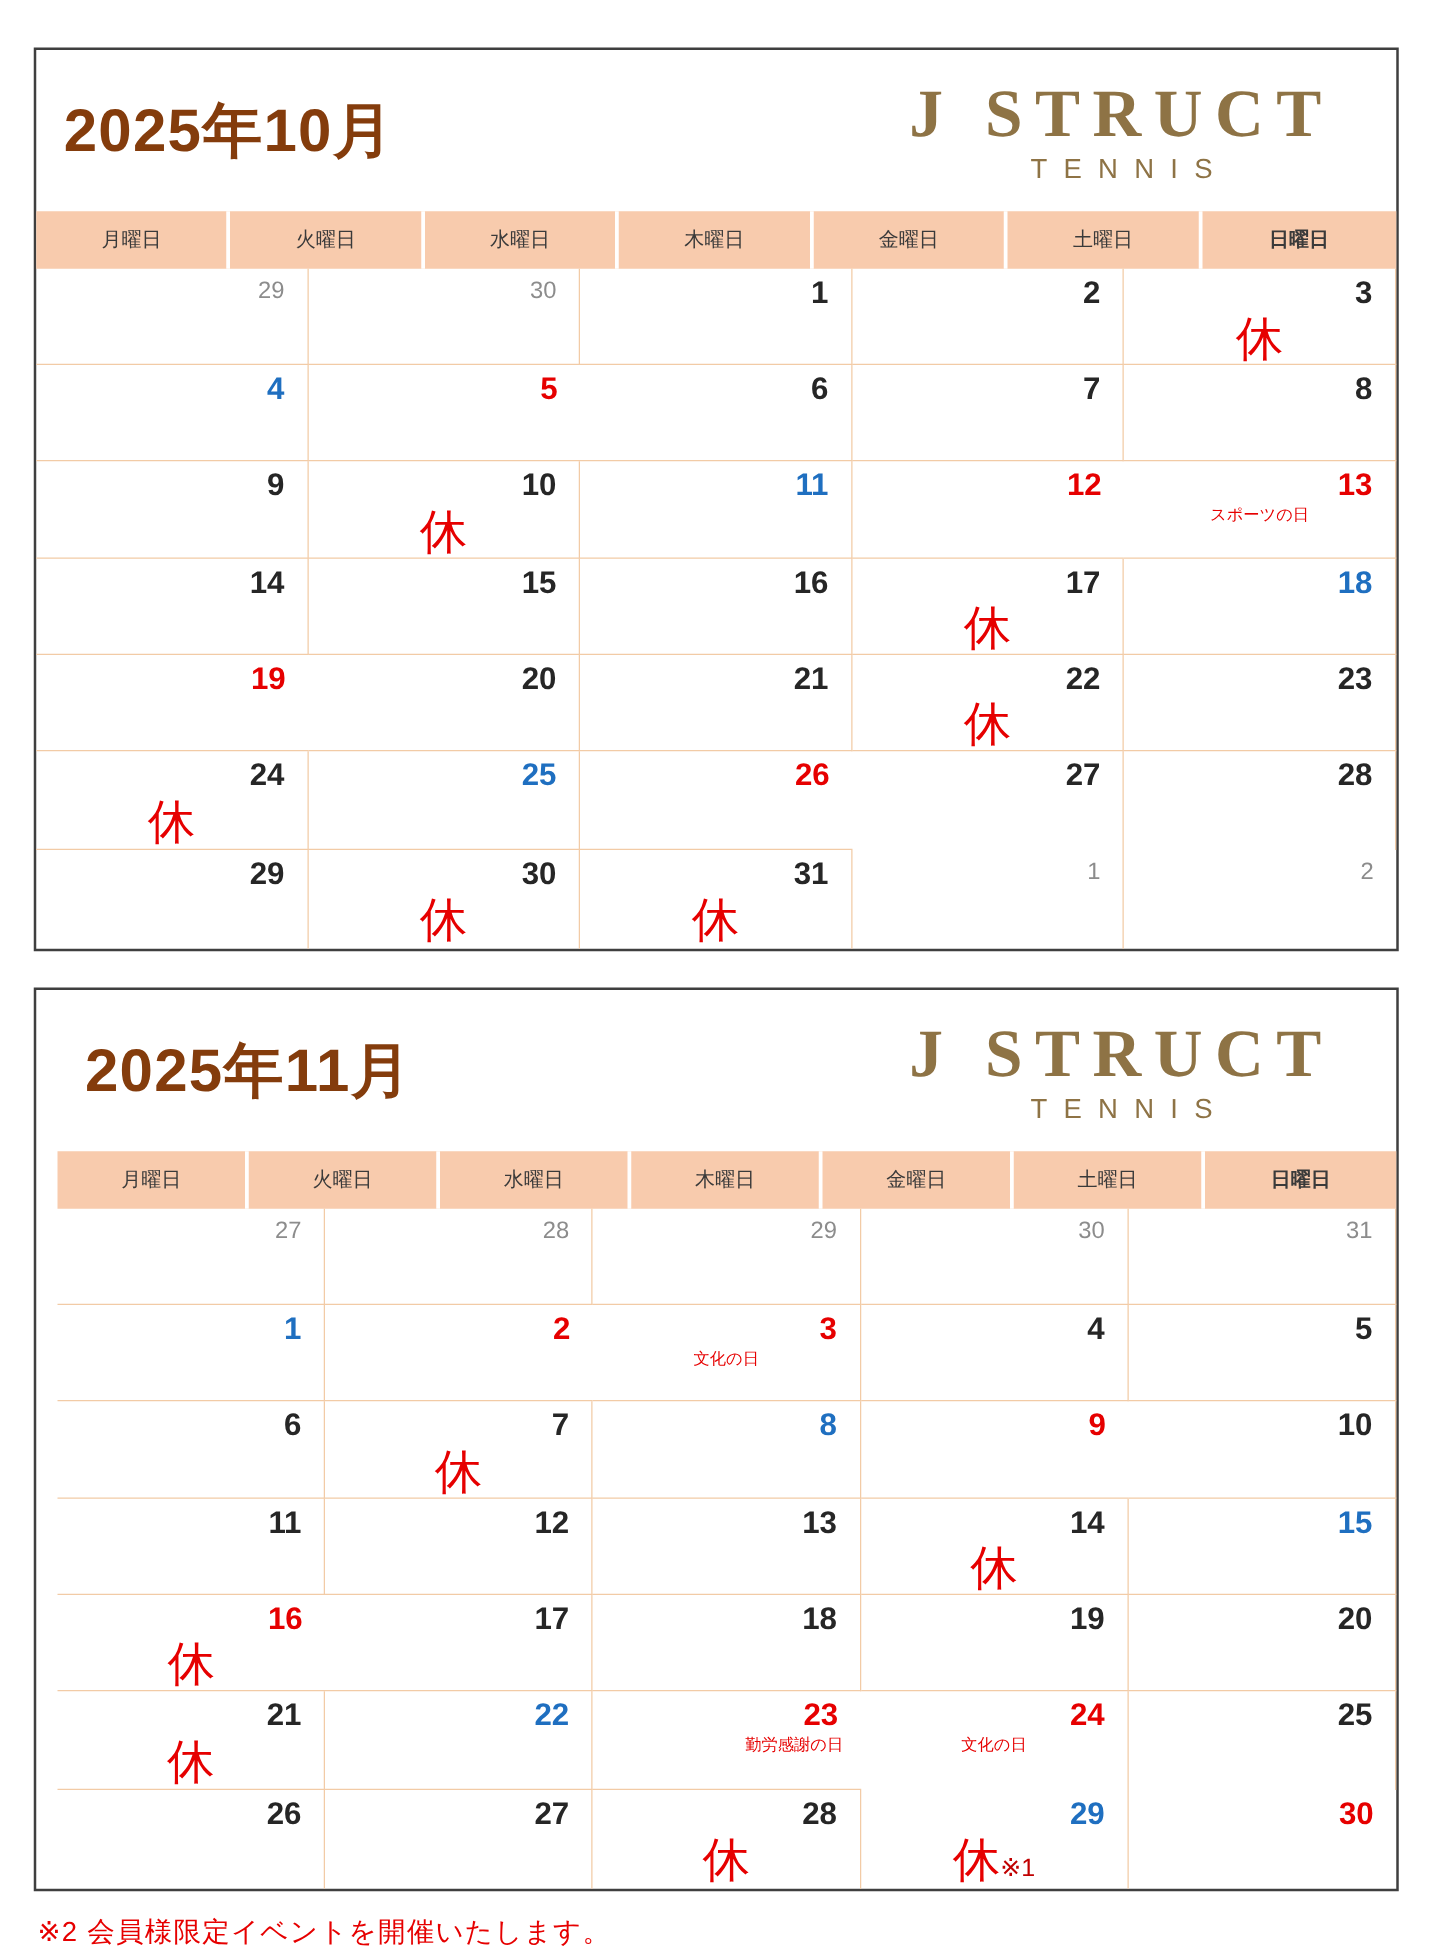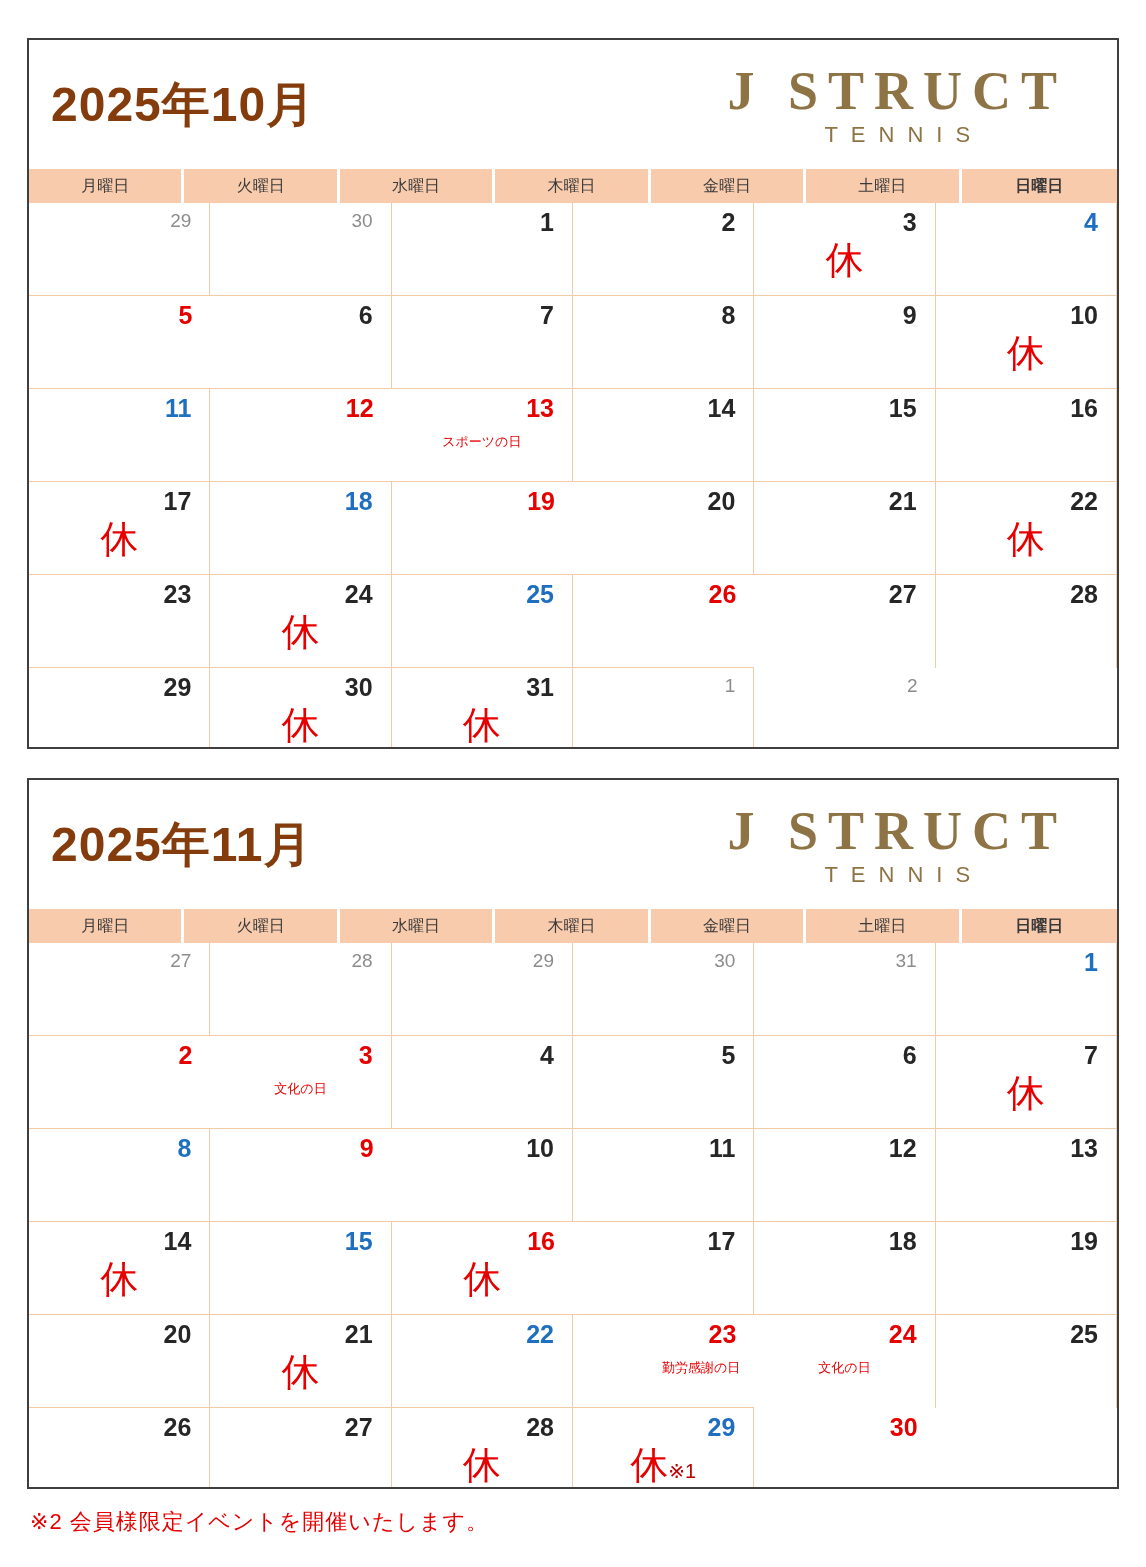--- a/index.html
+++ b/index.html
@@ -11,67 +11,67 @@
   html,body{margin:0;padding:0;}
   body{
     width:1146px;height:1567px;background:#ffffff;
     font-family:"Liberation Sans","DejaVu Sans",sans-serif;
     color:var(--ink);
   }
   .cal{
     width:1092px;margin-left:27px;border:2px solid var(--border);background:#fff;
   }
   .cal.first{margin-top:38px;}
-  .cal.second{margin-top:29px;}
+  .cal.second{margin-top:29px;padding-left:17px;}
   .cal-head{
     height:129px;display:flex;justify-content:space-between;align-items:center;
     padding:0 12px;
   }
   .title{
     font-size:48px;font-weight:bold;color:var(--brown);
     margin:0 0 0 10px;letter-spacing:1px;white-space:nowrap;
   }
   .logo{text-align:center;margin-right:38px;line-height:1;}
   .logo-main{
     font-family:Liberation Serif, serif;font-weight:bold;
     font-size:54px;color:var(--gold);letter-spacing:10px;white-space:nowrap;
   }
   .logo-sub{
     font-size:22px;color:var(--gold);letter-spacing:13px;padding-left:13px;
     margin-top:6px;white-space:nowrap;
   }
   .wk-row{
-    display:grid;grid-template-columns:repeat(7,1fr);height:34px;
+    display:grid;grid-template-columns:repeat(7,1fr);height:46px;
     background:var(--peach);
   }
   .wk-cell{
     display:flex;align-items:center;justify-content:center;
     font-size:16px;color:#3A3A3A;border-right:3px solid #ffffff;
   }
   .wk-cell:last-child{border-right:none;font-weight:bold;}
   .grid{
-    display:grid;grid-template-columns:repeat(6,1fr);
+    display:grid;grid-template-columns:repeat(5,1fr);
     grid-template-rows:repeat(5,1fr);height:544px;
   }
   .cell{
     border-right:1px solid var(--grid);border-bottom:1px solid var(--grid);
     padding-top:5px;overflow:hidden;
   }
   .cell.last-col{border-right:none;}
   .cell.last-row{border-bottom:none;}
   .daynum{
     text-align:right;padding-right:18px;font-size:25px;font-weight:bold;
     line-height:1.15;
   }
   .daynum.wd{color:var(--ink);}
   .daynum.sat{color:var(--blue);}
   .daynum.sun,.daynum.hol{color:var(--red);}
   .daynum.out{color:var(--gray);font-weight:400;font-size:19px;padding-top:2px;}
   .hol-label{
-    font-size:13px;color:var(--red);text-align:center;margin-top:10px;
+    font-size:13px;color:var(--red);text-align:center;margin-top:0;
     white-space:nowrap;
   }
   .hol-label.right{text-align:right;padding-right:14px;}
   .closed{
     text-align:center;font-size:38px;color:var(--red);line-height:1.1;
     margin-top:3px;
   }
   .closed .note{font-size:20px;color:var(--darkred);}
   .footnote{
     margin:18px 0 0 30px;font-size:22px;color:var(--red);letter-spacing:1px;

